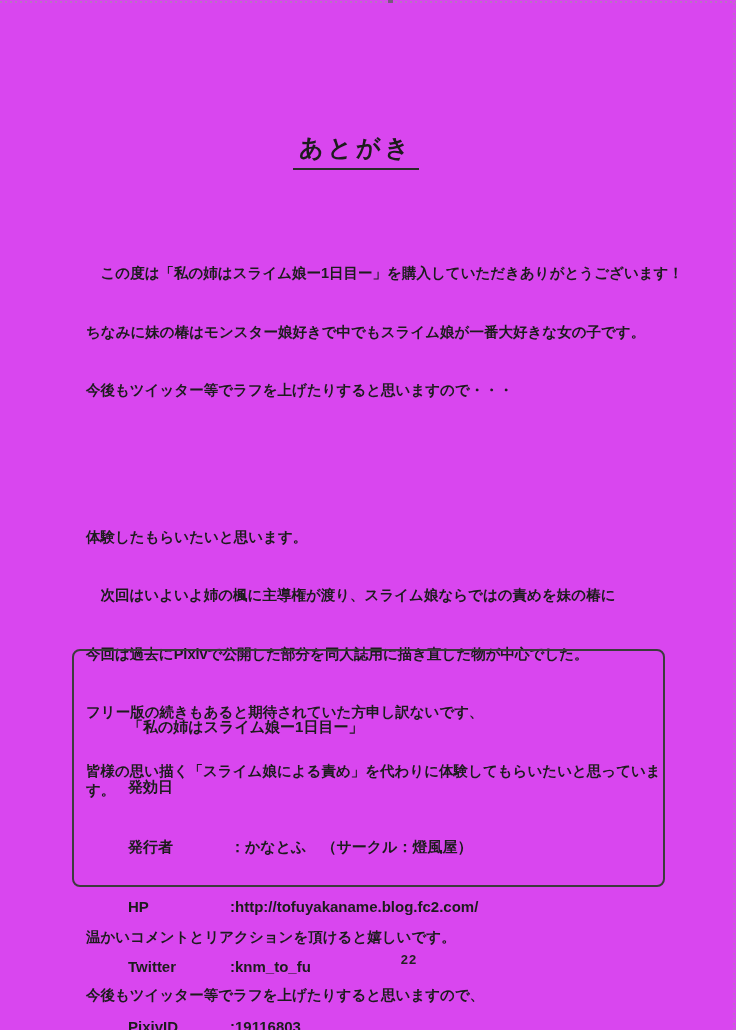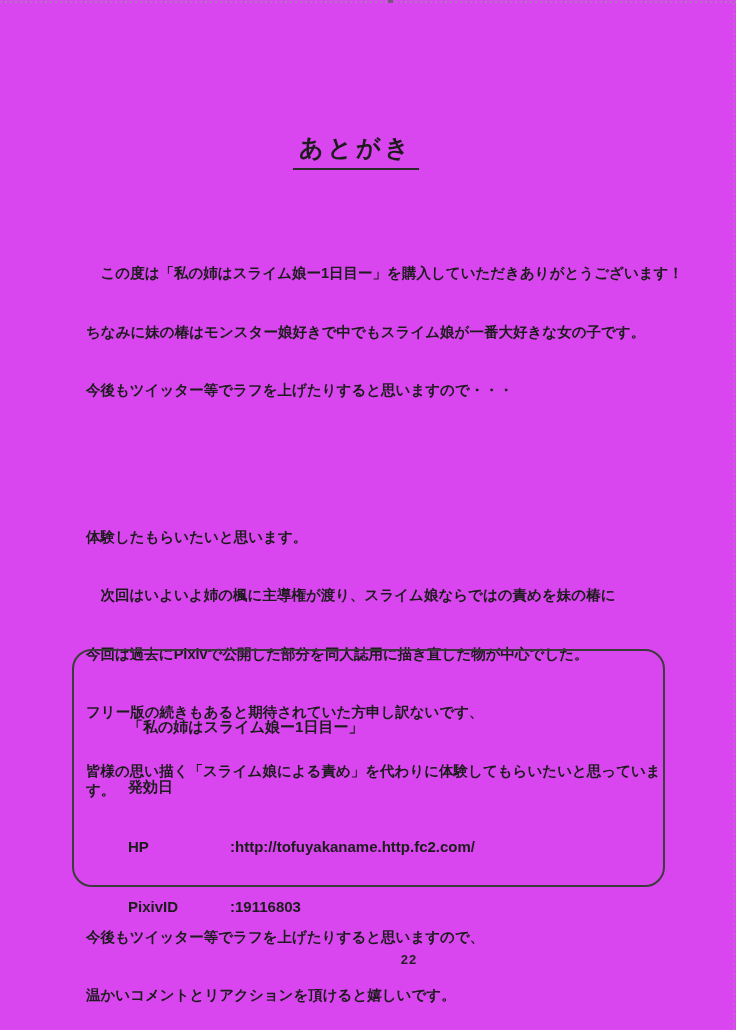--- a/index.html
+++ b/index.html
@@ -45,21 +45,21 @@
     white-space:pre-wrap;
   }
   .para { margin:0 0 10px 16px; }
   .line { min-height:19.5px; }
 
   .colophon {
     position:absolute; left:72px; top:649px;
     width:593px; height:238px;
     box-sizing:border-box;
     border:2px solid #3c3c3c;
-    border-radius:20px;
+    border-radius:8px;
     padding:26px 18px 0 54px;
     font-size:15px; line-height:20px;
     font-weight:700;
     white-space:pre-wrap;
   }
   .c-line { min-height:20px; }
   .c-row { display:flex; }
   .c-label { width:102px; flex:0 0 auto; }
   .c-value { flex:1 1 auto; }
 
@@ -91,34 +91,42 @@
       <div class="line">今後もツイッター等でラフを上げたりすると思いますので・・・</div>
     </div>
     <div class="para">
       <div class="line">体験したもらいたいと思います。</div>
       <div class="line">　次回はいよいよ姉の楓に主導権が渡り、スライム娘ならではの責めを妹の椿に</div>
       <div class="line">今回は過去にPixivで公開した部分を同人誌用に描き直した物が中心でした。</div>
       <div class="line">フリー版の続きもあると期待されていた方申し訳ないです、</div>
       <div class="line">皆様の思い描く「スライム娘による責め」を代わりに体験してもらいたいと思っています。</div>
     </div>
     <div class="para">
+      <div class="line">温かいコメントとリアクションを頂けると嬉しいです。</div>
       <div class="line">今後もツイッター等でラフを上げたりすると思いますので、</div>
-      <div class="line">温かいコメントとリアクションを頂けると嬉しいです。</div>
     </div>
     
   </div>
 
   <div class="colophon">
     <div class="c-line">「私の姉はスライム娘ー1日目ー」</div>
     <div class="c-row">
       <span class="c-label">発効日</span>
     </div>
     <div class="c-row">
+      <span class="c-label">発行者</span>
+      <span class="c-value">：かなとふ　（サークル：燈風屋）</span>
+    </div>
+    <div class="c-row">
       <span class="c-label">HP</span>
-      <span class="c-value">:http://tofuyakaname.http.fc2.com/</span>
+      <span class="c-value">:http://tofuyakaname.blog.fc2.com/</span>
+    </div>
+    <div class="c-row">
+      <span class="c-label">Twitter</span>
+      <span class="c-value">:knm_to_fu</span>
     </div>
     <div class="c-row">
       <span class="c-label">PixivID</span>
       <span class="c-value">:19116803</span>
     </div>
     
     
     
   </div>
 

